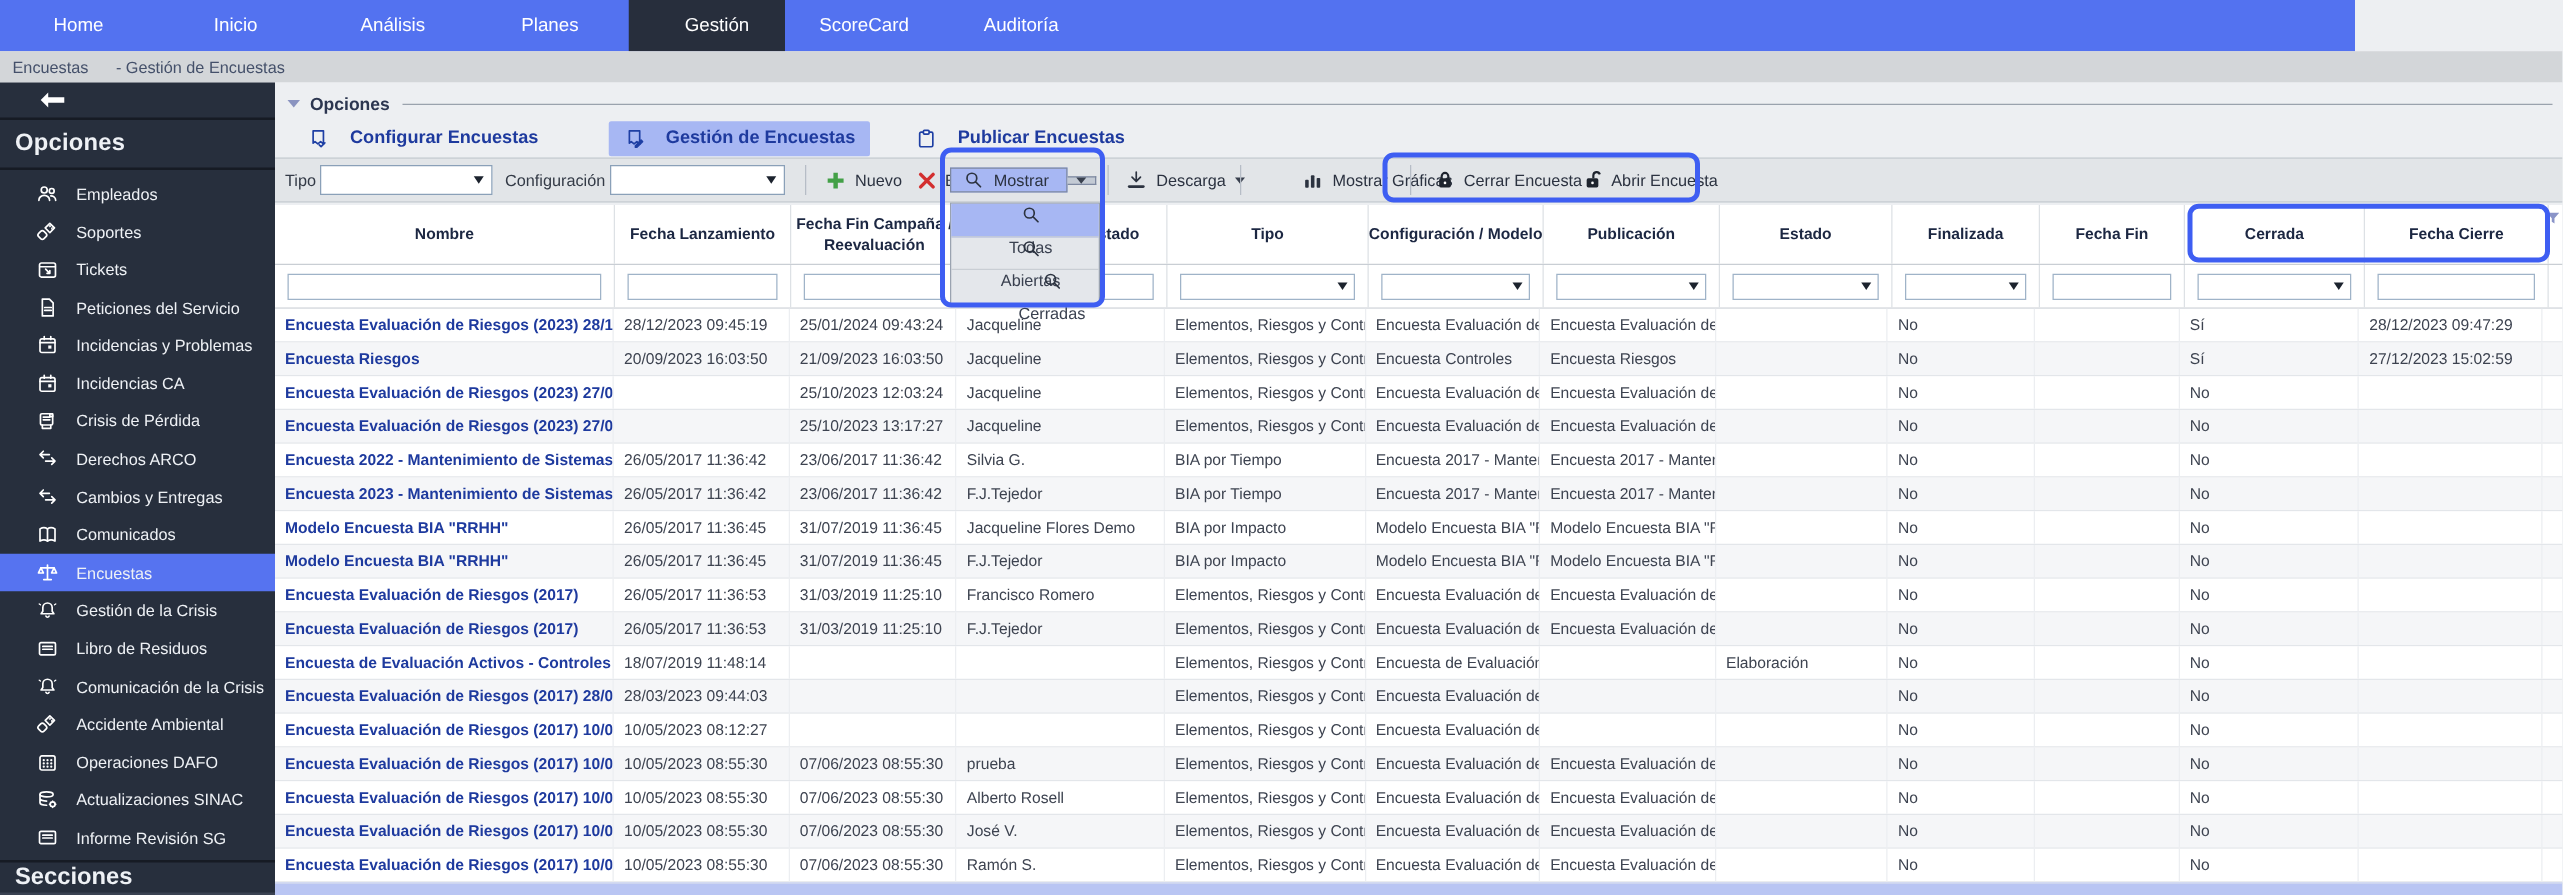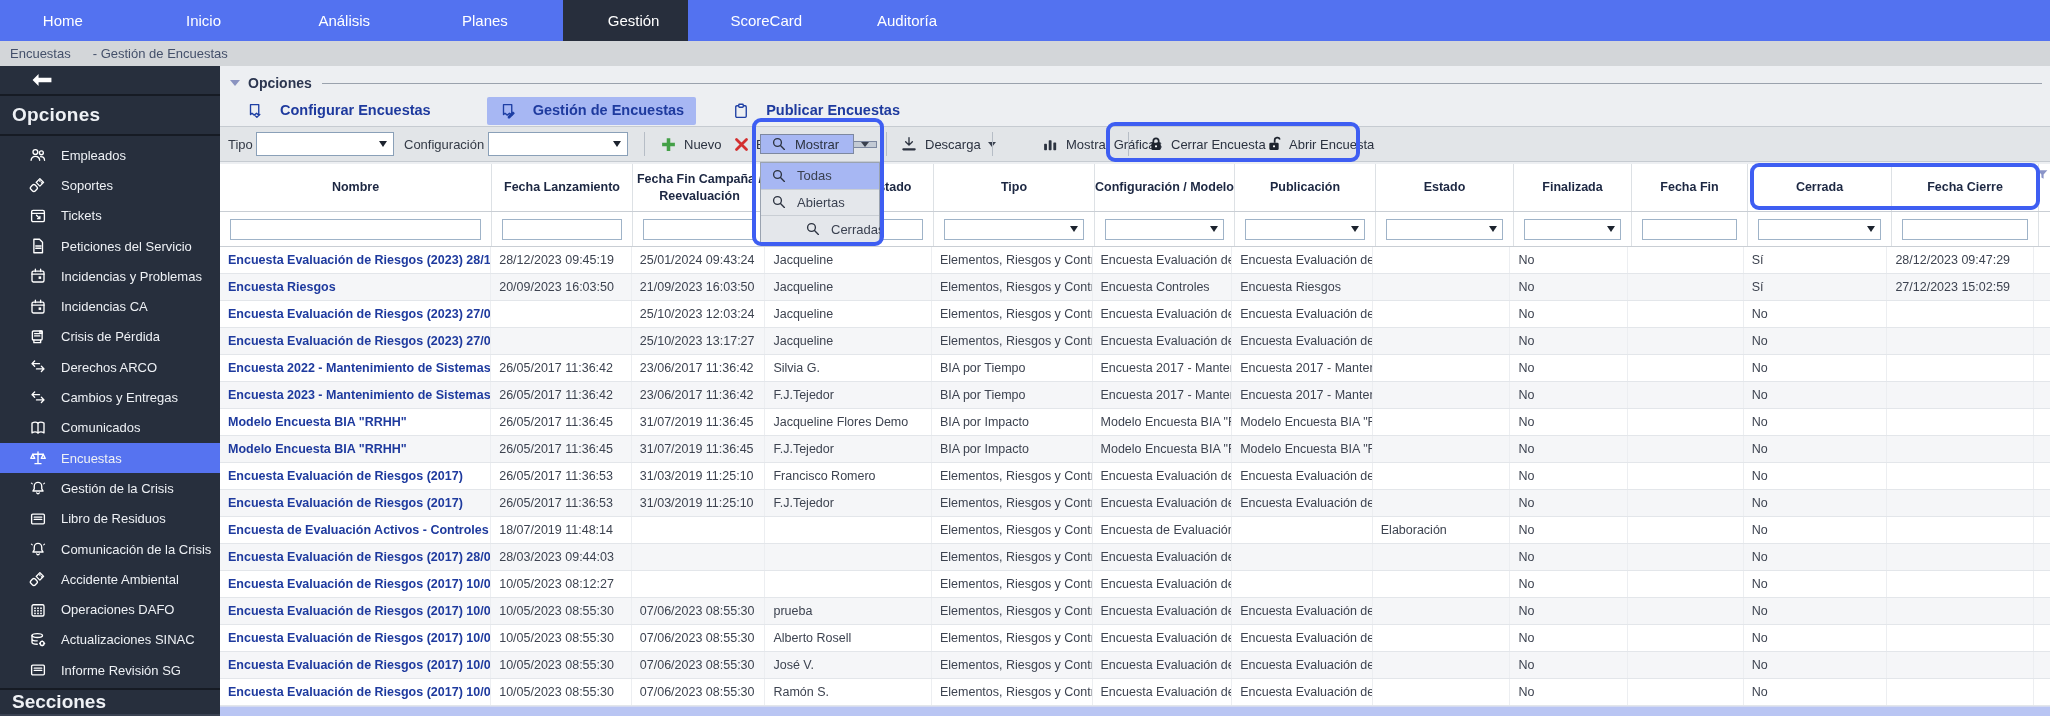--- a/index.html
+++ b/index.html
@@ -1,21 +1,21 @@
 <!DOCTYPE html>
 <html style="--nav-bg: #5372f0; --nav-active: #272e3c; --sidebar-bg: #272f3d; --accent: #5673f0; --tab-bg: #a7b7f3; --hl: #3e5ef2; --link: #1e3a9e;"><head>
 <meta charset="utf-8">
 <style>
   * { margin:0; padding:0; box-sizing:border-box; }
   html,body { width:2050px; height:716px; overflow:hidden; }
   body { font-family:"Liberation Sans", sans-serif; background:#edeff2; }
   .app { position:relative; width:2050px; height:716px; }
 
   
-  .topnav { position:absolute; left:0; top:0; width:2050px; height:41px; background:var(--nav-bg,#5372f0); display:flex;gap:15px; }
+  .topnav { position:absolute; left:0; top:0; width:1884px; height:41px; background:var(--nav-bg,#5372f0); display:flex; }
   .navtab { width:125.7px; height:41px; display:flex; align-items:center; justify-content:center;
             color:#fff; font-size:15px; font-weight:500; cursor:pointer; }
   .navtab.active { background:var(--nav-active,#272e3c);padding-left:16px; }
 
   
   .breadcrumb { position:absolute; left:0; top:41px; width:2050px; height:25px; background:#d3d6d9;
                 display:flex; align-items:center; font-size:13px; color:#44506a; }
   .breadcrumb .bc-section { margin-left:10px; }
   .breadcrumb .bc-page { margin-left:22px; }
 
@@ -55,21 +55,21 @@
   .tbtn { gap:7px; cursor:pointer; font-size:13px; color:#2b3240; white-space:nowrap; }
   .vsep { width:1px; height:24px; top:5px; background:#b6bdc6; }
   .mostrar-btn { left:540px; width:117px; top:3px; height:28px; display:flex; cursor:pointer; }
   .mostrar-main { width:94px; background:var(--tab-bg,#a7b7f3); border:1px solid #7d88a0; display:flex; align-items:center; gap:7px; padding-left:9px; font-size:13px; color:#2b3240; }
   .mostrar-arrow { width:23px; background:#c3cad4; border:1px solid #7d88a0; border-left:none; display:flex; align-items:center; justify-content:center; }
   .dsk { width:0; height:0; border-left:4px solid transparent; border-right:4px solid transparent; border-top:5px solid #39404e; }
 
   
   .mostrar-menu { position:absolute; left:540px; top:96px; width:120px; z-index:30; border:1px solid #9aa3b0; background:#e4e7eb; }
   .menu-item { height:26.5px; display:flex; align-items:center; gap:9px; padding-left:9px; font-size:13px; color:#3a4150;
-               border-bottom:1px solid #c9ced4; cursor:pointer; }
+               border-bottom:1px solid #c9ced4; cursor:pointer;flex-direction:column; }
   .menu-item:last-child { border-bottom:none;margin-left:34px; }
   .menu-item.selected { background:var(--tab-bg,#a7b7f3); }
 
   
   .hlbox { position:absolute; border:4px solid var(--hl,#3e5ef2); border-radius:9px; z-index:40; pointer-events:none; }
   .hlbox-a { left:532px; top:52px; width:132px; height:128px; }
   .hlbox-b { left:886px; top:56px; width:254px; height:40px; }
   .hlbox-c { left:1530px; top:97px; width:290px; height:47px; }
 
   

